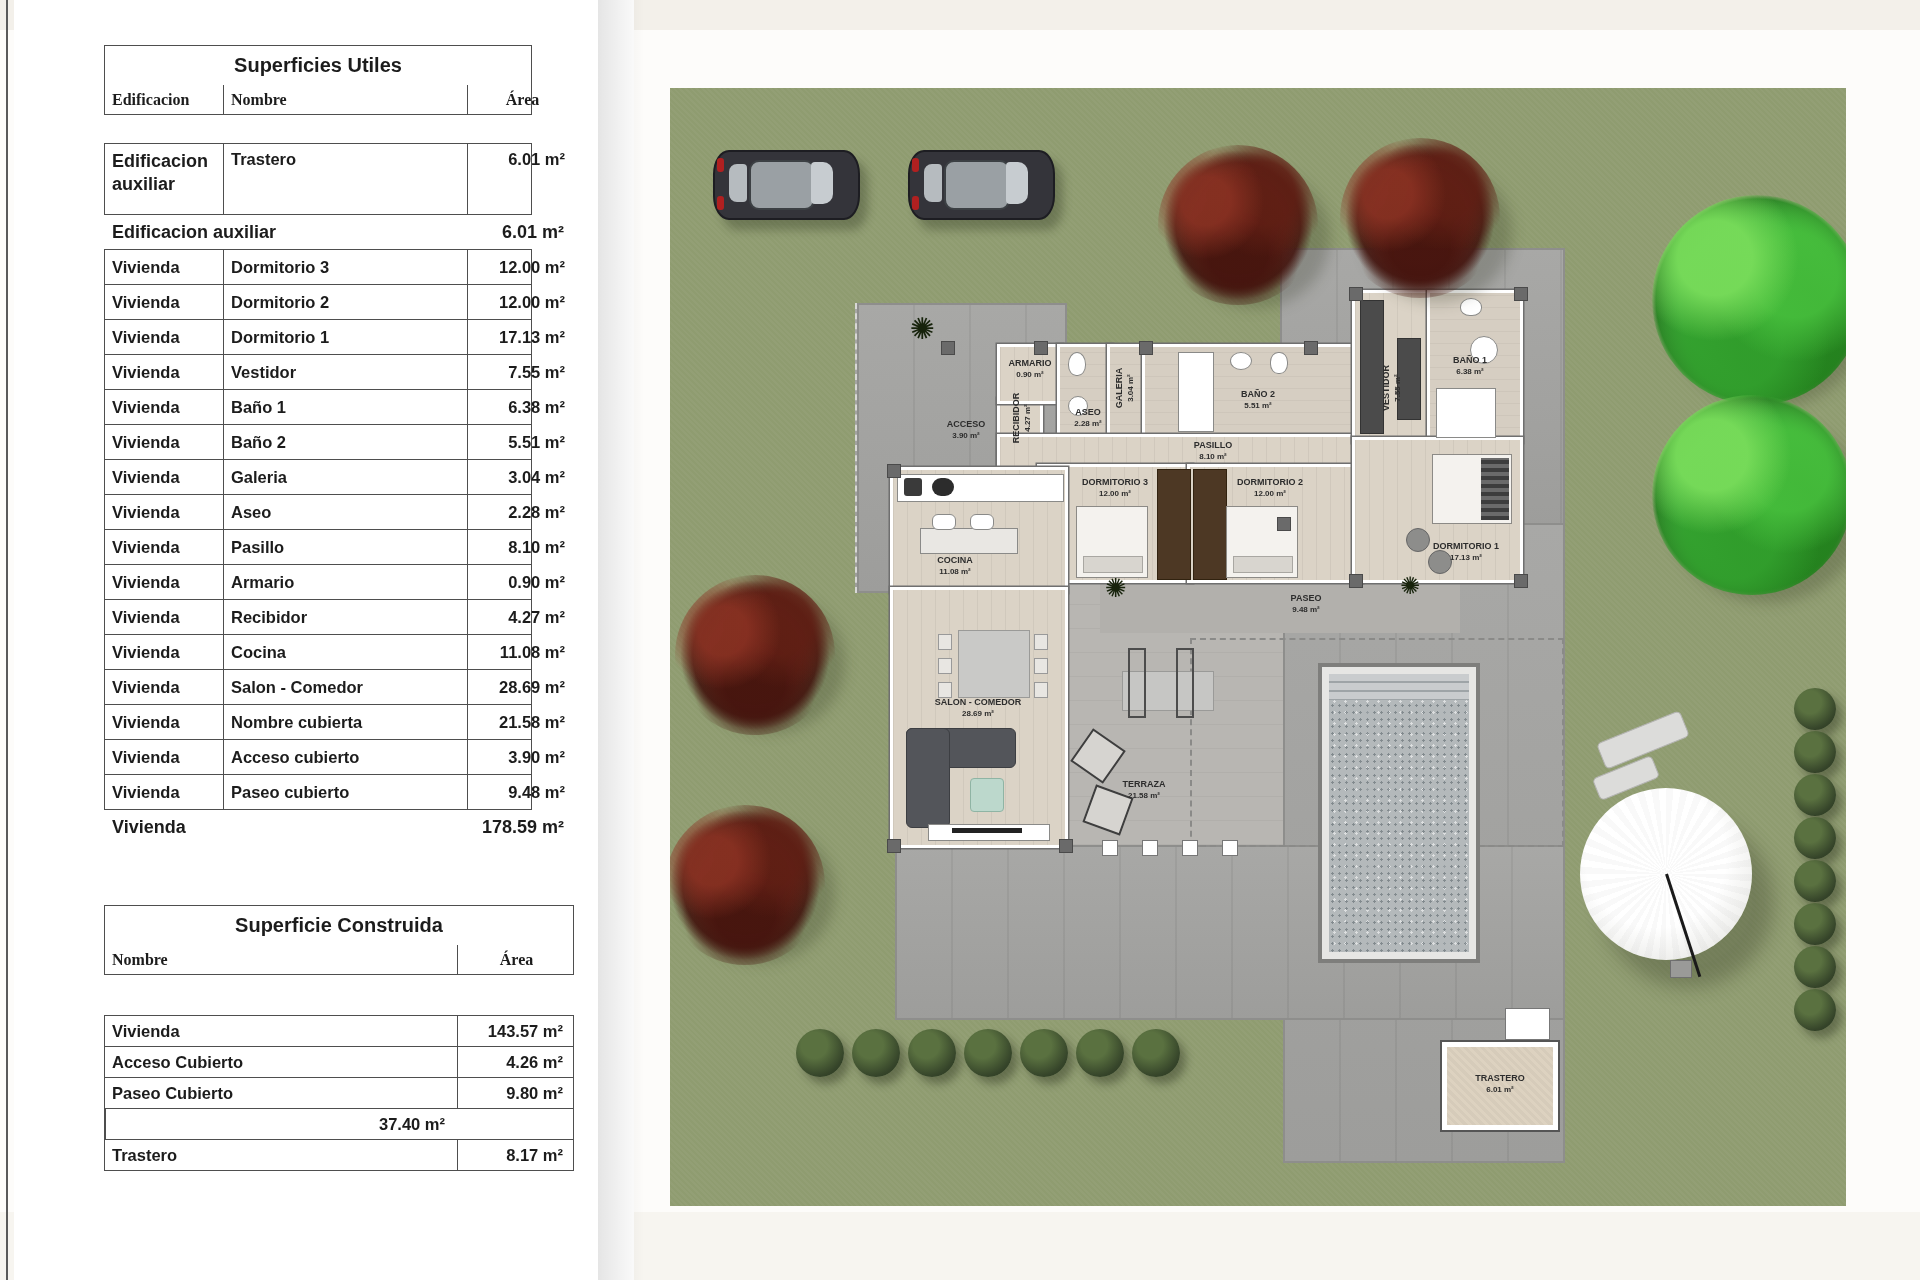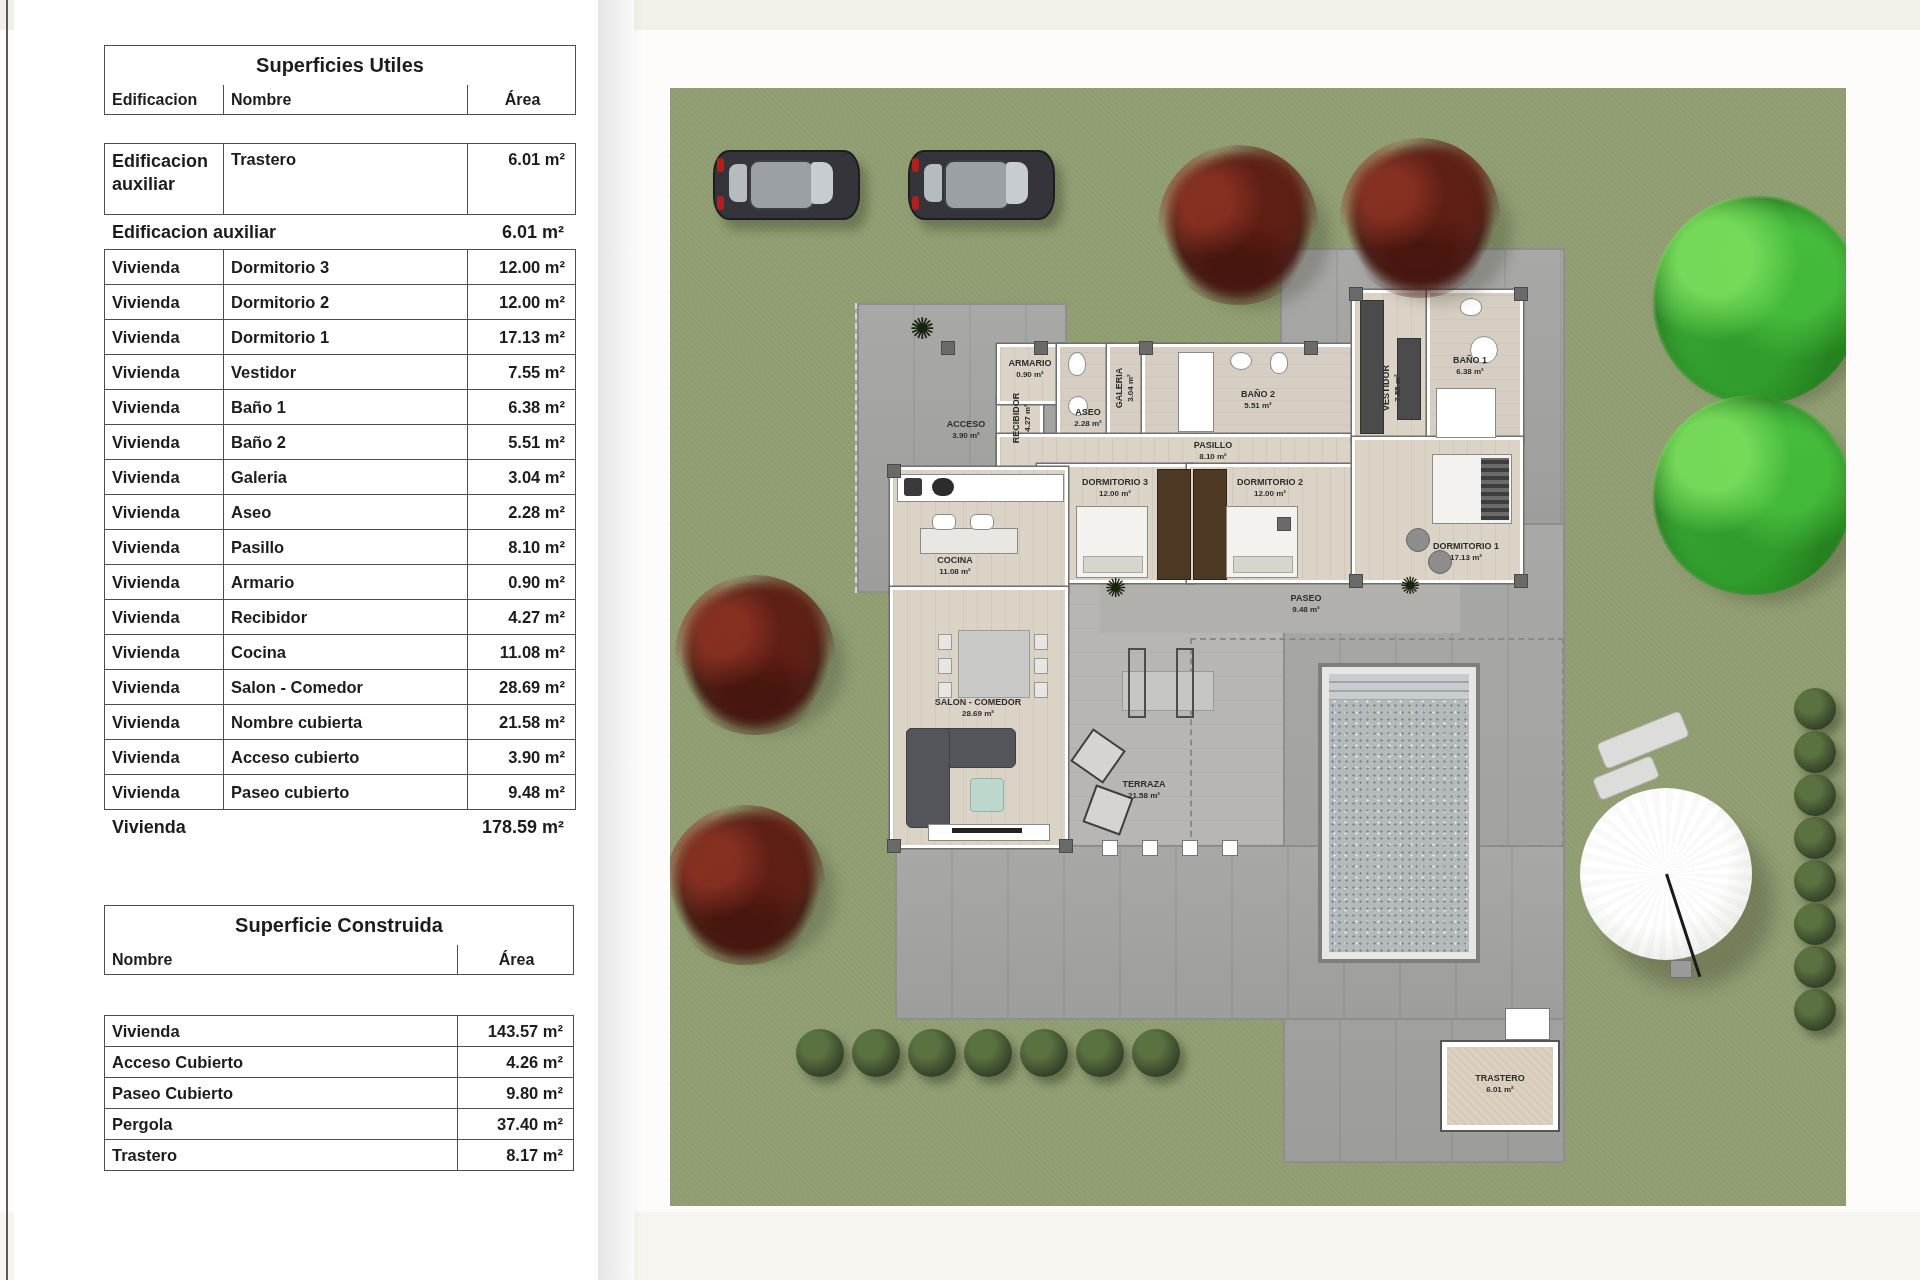--- a/index.html
+++ b/index.html
@@ -7,27 +7,27 @@
          font-family:"Liberation Sans","DejaVu Sans",sans-serif;color:#1c1c1c;}
   .top-band{position:absolute;left:0;top:0;width:1920px;height:30px;background:#f3f0ea;}
   .bottom-band{position:absolute;left:0;top:1212px;width:1920px;height:68px;background:#f7f5f0;}
   .edge-line{position:absolute;left:6px;top:0;width:2px;height:1280px;background:#5a5a5a;}
   .fold-shadow{position:absolute;left:598px;top:0;width:46px;height:1280px;
                background:linear-gradient(to right, rgba(0,0,0,.10), rgba(0,0,0,0));}
   .left-page{position:absolute;left:14px;top:0;width:620px;height:1280px;background:#ffffff;}
 
   
   .tblwrap{position:absolute;font-weight:700;}
-  .t1{left:104px;top:45px;width:472px;}
+  .t1{left:104px;top:45px;width:428px;}
   .t2{left:104px;top:905px;width:470px;}
   .tbox{border:1.6px solid #4e4e4e;box-sizing:border-box;background:#fff;}
   .thead{height:40px;display:flex;align-items:center;justify-content:center;
          font-size:20px;border-bottom:none;}
   .t2 .thead{justify-content:center;}
-  .tcols{display:grid;height:30px;font-size:16px;align-items:center;}
+  .tcols{display:grid;height:30px;font-size:16px;align-items:center;font-family:Liberation Serif, serif;}
   .t1 .tcols{grid-template-columns:118px 244px 110px;}
   .t2 .tcols{grid-template-columns:352px 118px;}
   .tcols > div{height:100%;display:flex;align-items:center;box-sizing:border-box;padding:0 7px;}
   .tcols .cdiv{border-left:1.4px solid #4e4e4e;}
   .tcols .c-area{justify-content:center;}
   .gap{height:28px;}
   .g2{height:40px;}
   .trow{display:grid;font-size:16.5px;align-items:center;border-top:1.2px solid #4e4e4e;}
   .t1 .trow{grid-template-columns:118px 244px 110px;height:34px;}
   .t2 .trow{grid-template-columns:352px 118px;height:30px;}
@@ -251,21 +251,20 @@
         </div>
         <div class="trow">
           <div>Acceso Cubierto</div>
           <div class="cdiv num">4.26 m²</div>
         </div>
         <div class="trow">
           <div>Paseo Cubierto</div>
           <div class="cdiv num">9.80 m²</div>
         </div>
         <div class="trow">
-          <div>Pergola</div>
           <div class="cdiv num">37.40 m²</div>
         </div>
         <div class="trow">
           <div>Trastero</div>
           <div class="cdiv num">8.17 m²</div>
         </div>
       </div>
   </div>
 
   <div class="site">

